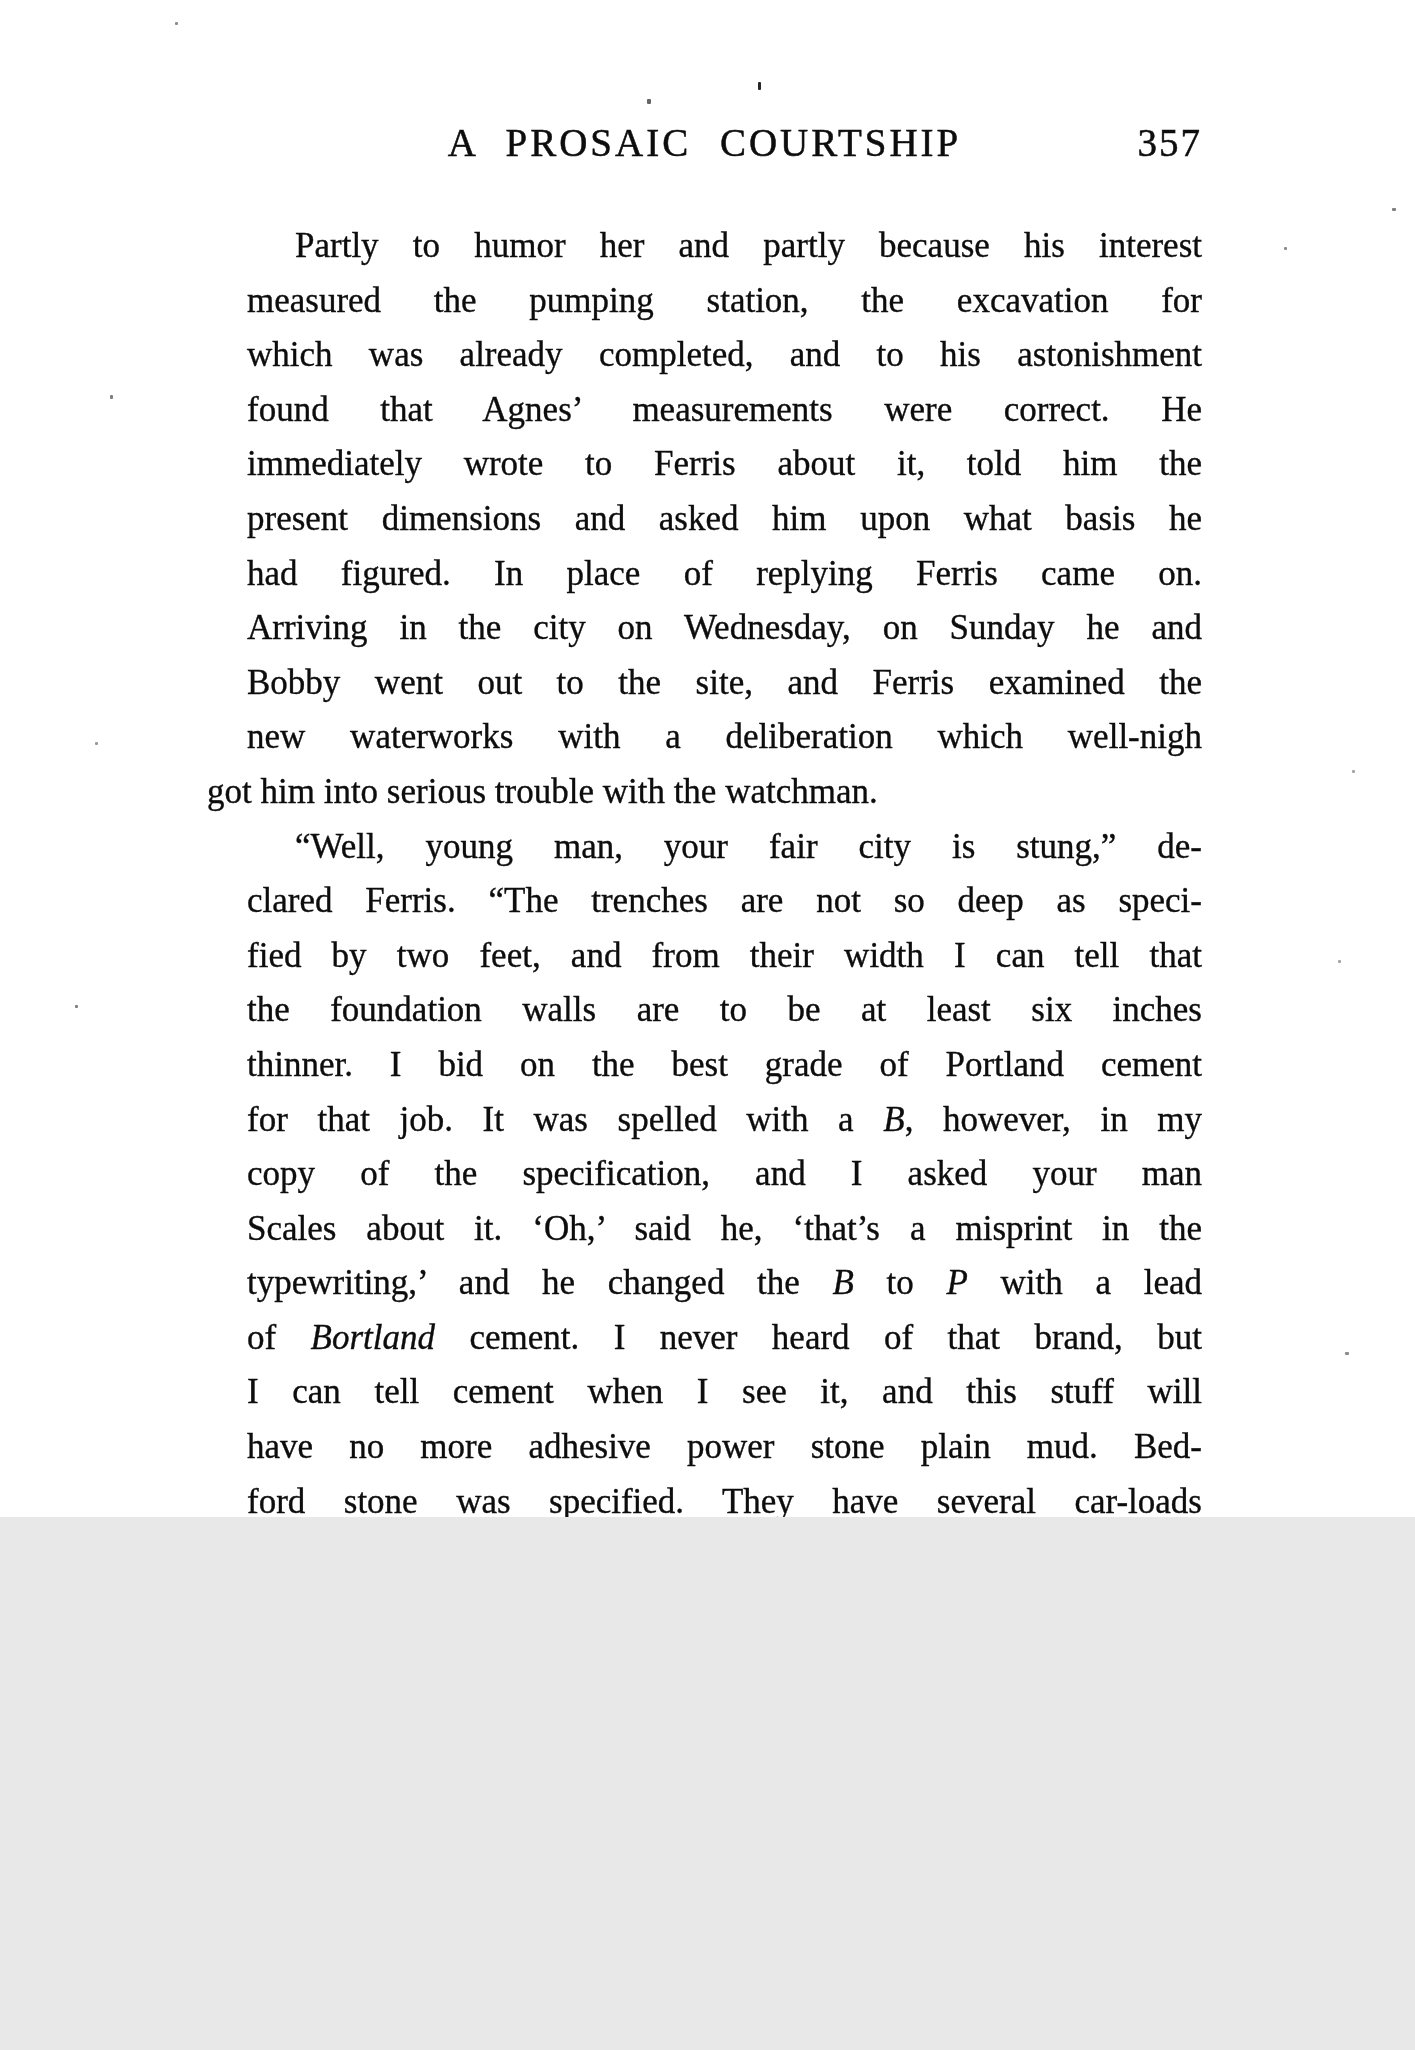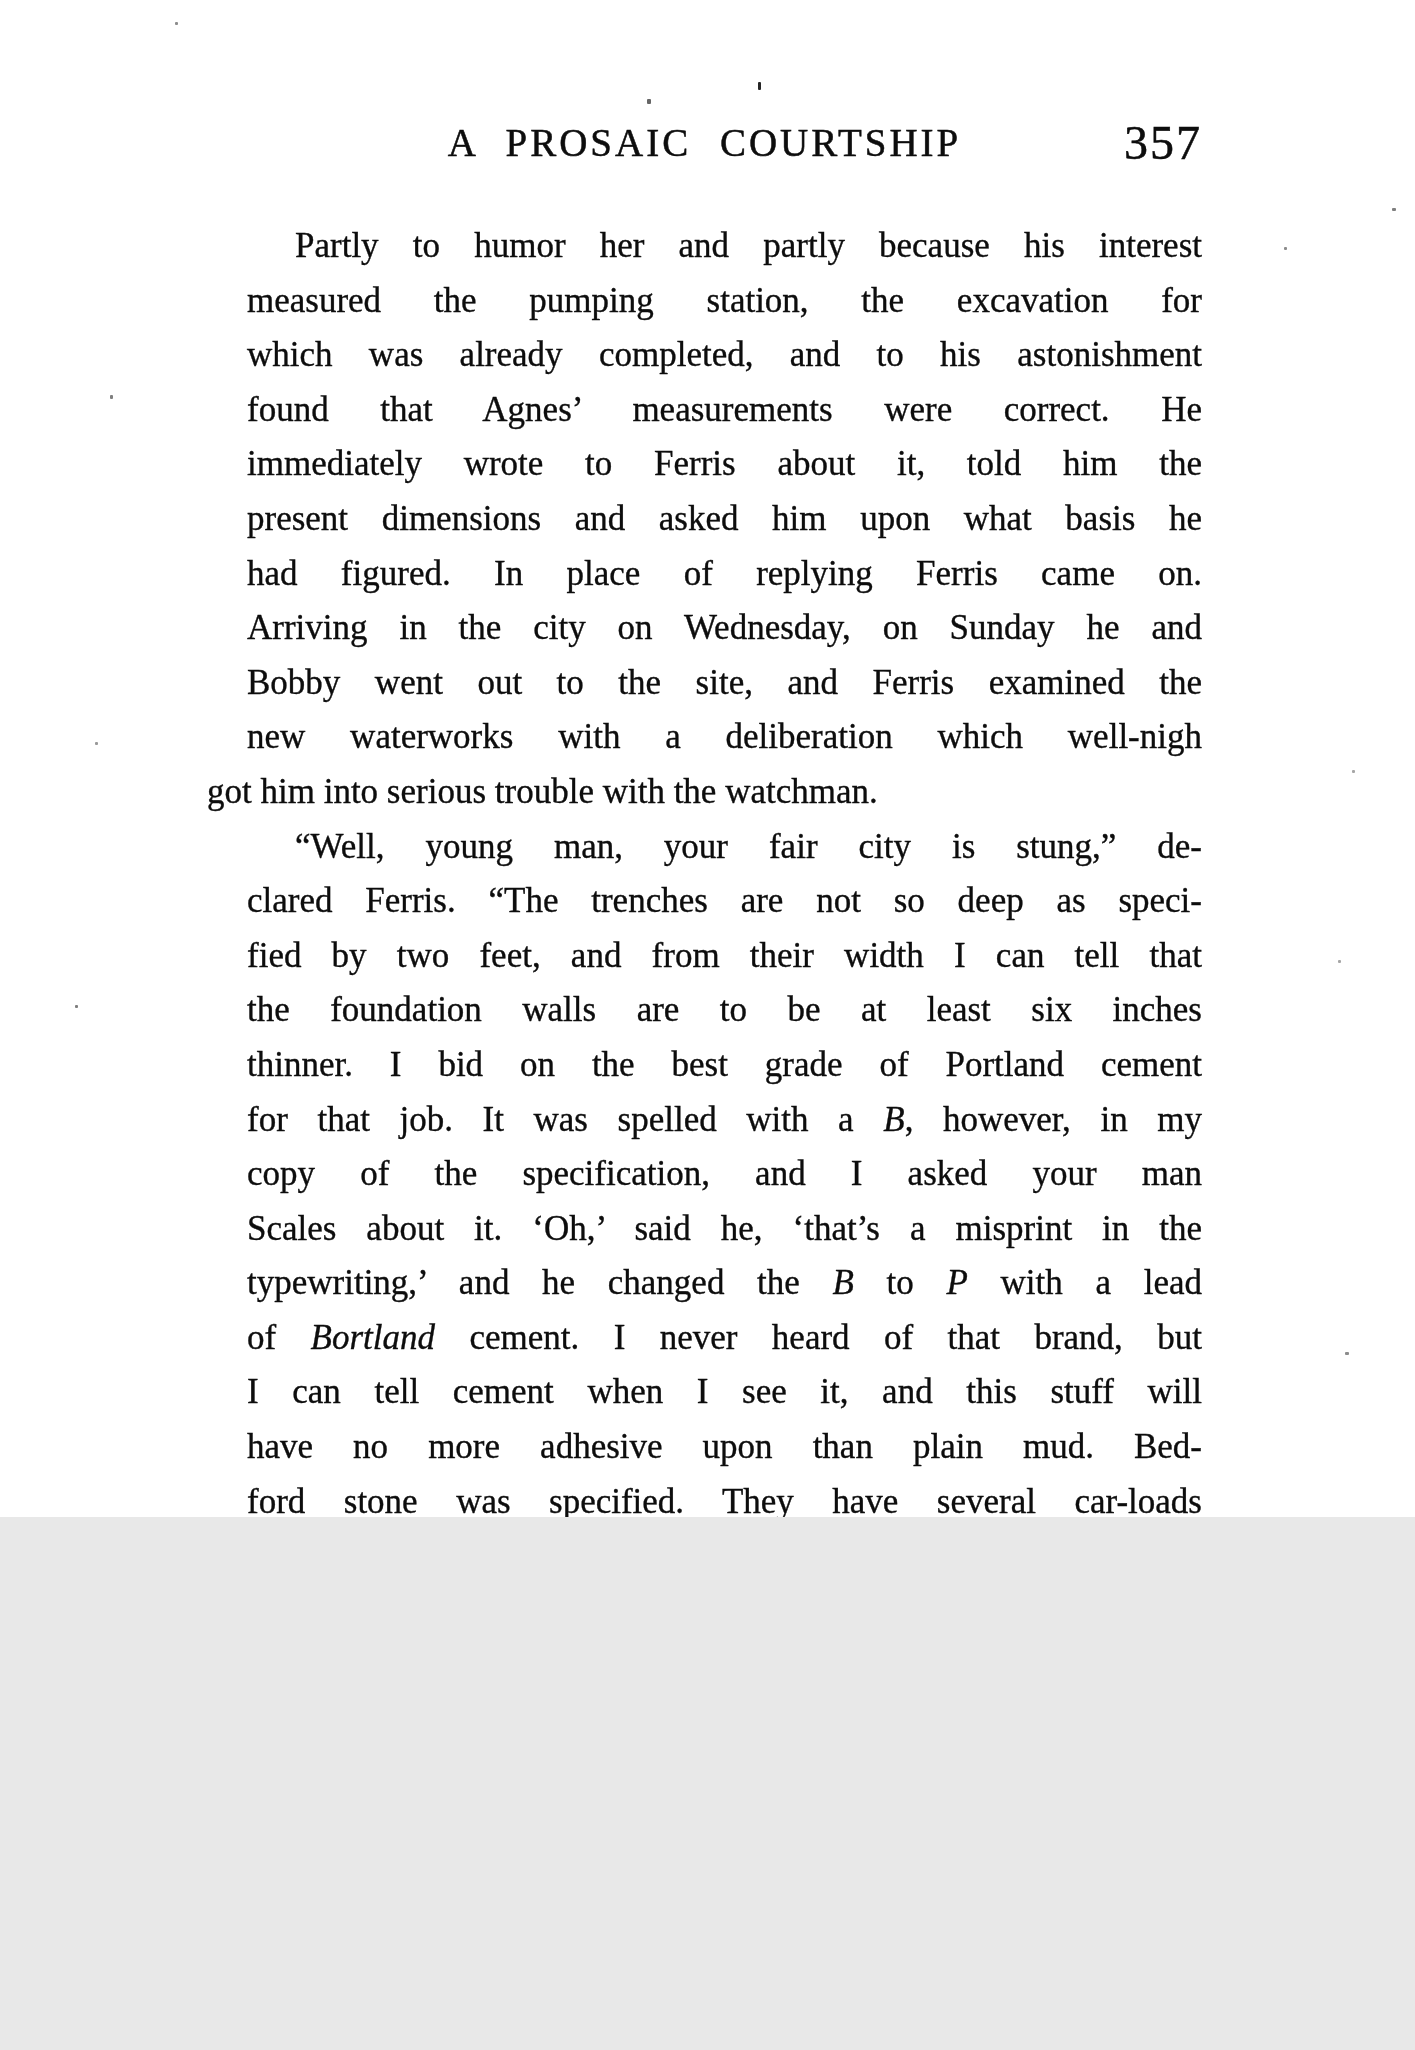--- a/index.html
+++ b/index.html
@@ -17,21 +17,21 @@
   }
   .title{
     display:inline-block;
     font-size:39px;line-height:54px;
     letter-spacing:3px;word-spacing:16px;
     -webkit-text-stroke:0.5px currentColor;
     white-space:nowrap;
   }
   .pagenum{
     position:absolute;right:0;top:0;
-    font-size:48px;line-height:54px;letter-spacing:2px;
+    font-size:39px;line-height:54px;letter-spacing:2px;
     -webkit-text-stroke:0.5px currentColor;
   }
   .text-block{
     position:absolute;left:207px;top:219px;width:995px;
     font-size:35px;
     -webkit-text-stroke:0.35px currentColor;
   }
   .line{
     height:54.6px;line-height:54.6px;
     white-space:normal;
@@ -68,21 +68,21 @@
       <div class="line j">clared Ferris.  “The trenches are not so deep as speci-</div>
       <div class="line j">fied by two feet, and from their width I can tell that</div>
       <div class="line j">the foundation walls are to be at least six inches</div>
       <div class="line j">thinner.  I bid on the best grade of Portland cement</div>
       <div class="line j">for that job.  It was spelled with a <i>B</i>, however, in my</div>
       <div class="line j">copy of the specification, and I asked your man</div>
       <div class="line j">Scales about it.  ‘Oh,’ said he, ‘that’s a misprint in the</div>
       <div class="line j">typewriting,’ and he changed the <i>B</i> to <i>P</i> with a lead</div>
       <div class="line j">of <i>Bortland</i> cement.  I never heard of that brand, but</div>
       <div class="line j">I can tell cement when I see it, and this stuff will</div>
-      <div class="line j">have no more adhesive upon than plain mud.  Bed-</div>
+      <div class="line j">have no more adhesive power stone plain mud.  Bed-</div>
       <div class="line j">ford stone was specified.  They have several car-loads</div>
       <div class="line j">of stone dumped down here which is not Bedford</div>
     </div>
 
   <div id="specks">
       <div class="speck" style="left: 758px; top: 82px; width: 3px; height: 8px; opacity: 0.85;"></div>
       <div class="speck" style="left: 647px; top: 99px; width: 4px; height: 5px; opacity: 0.6;"></div>
       <div class="speck" style="left: 175px; top: 22px; width: 3px; height: 3px; opacity: 0.45;"></div>
       <div class="speck" style="left: 1392px; top: 208px; width: 4px; height: 3px; opacity: 0.5;"></div>
       <div class="speck" style="left: 1284px; top: 247px; width: 3px; height: 3px; opacity: 0.45;"></div>

